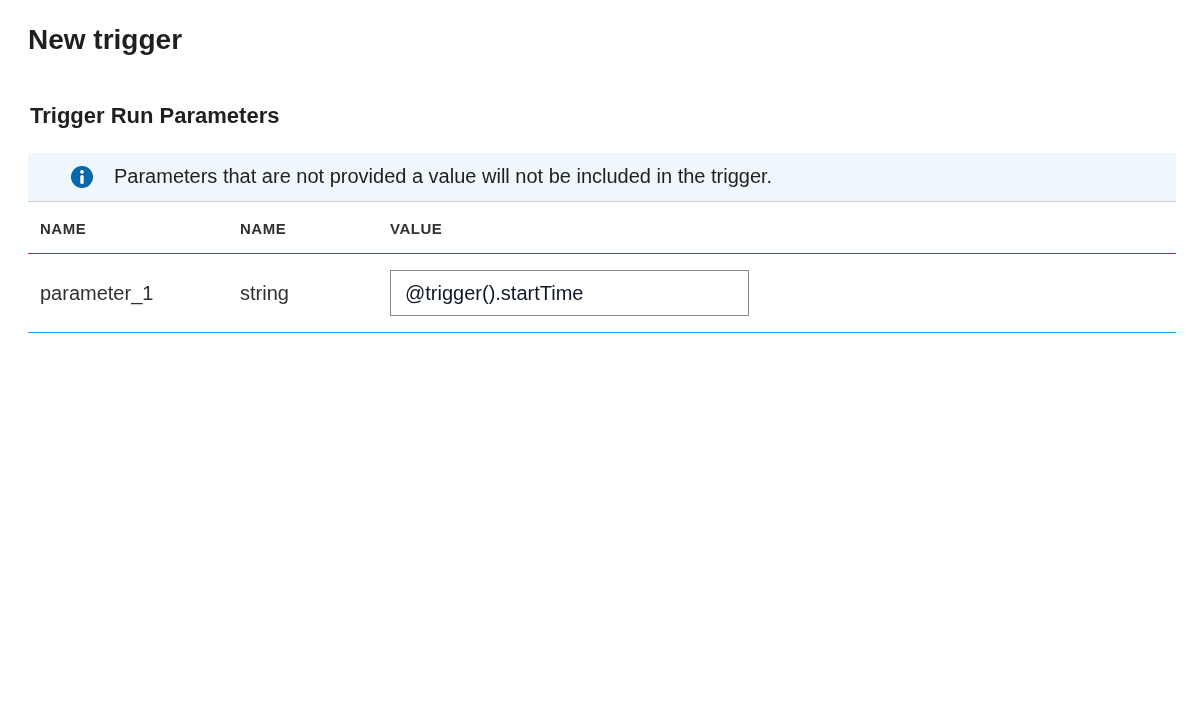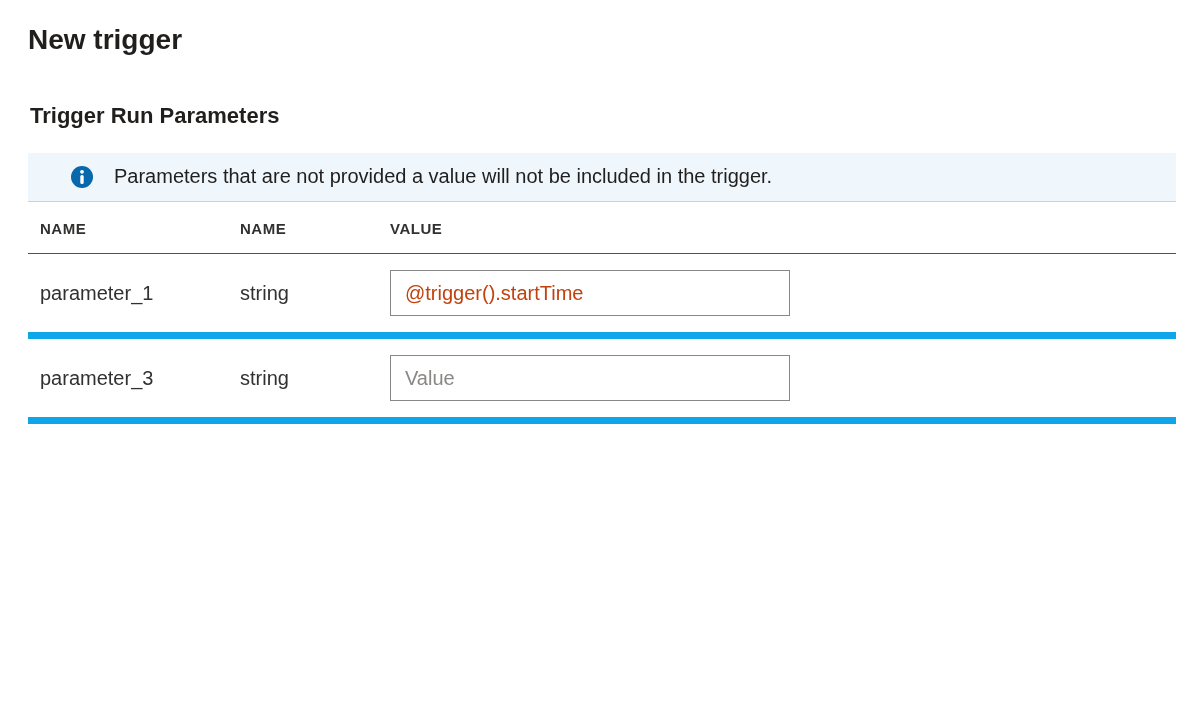--- a/index.html
+++ b/index.html
@@ -53,37 +53,37 @@
     .params-table thead th {
       text-align: left;
       font-size: 15px;
       font-weight: 600;
       letter-spacing: 0.5px;
       color: #323130;
       padding: 18px 12px 16px 12px;
       border-bottom: 1px solid #be185d;
     }
     .params-table tbody tr {
-      border-bottom: 7px solid #0ea5e9;
+      border-bottom: 1px solid #0ea5e9;
     }
     .params-table tbody td {
       padding: 16px 12px;
       font-size: 20px;
       vertical-align: middle;
     }
     .col-name { width: 200px; }
     .col-type { width: 150px; }
     .col-value { }
     .value-input {
-      width: 400px;
+      width: 359px;
       height: 46px;
       border: 1px solid #8a8886;
       font-size: 20px;
       padding: 16px 14px;
-      color: #c2410c;
+      color: #0f172a;
       font-family: inherit;
       outline: none;
     }
     .value-input::placeholder {
       color: #8a8886;
     }
   </style>
 </head>
 <body>
 
@@ -111,21 +111,14 @@
     </tr>
   </thead>
   <tbody>
     <tr>
       <td>parameter_1</td>
       <td>string</td>
       <td>
         <input class="value-input" type="text" value="@trigger().startTime" placeholder="Value" style="">
       </td>
     </tr>
-    <tr>
-      <td>parameter_3</td>
-      <td>string</td>
-      <td>
-        <input class="value-input" type="text" value="" placeholder="Value" style="">
-      </td>
-    </tr>
   </tbody>
 </table>
 
 </body></html>

